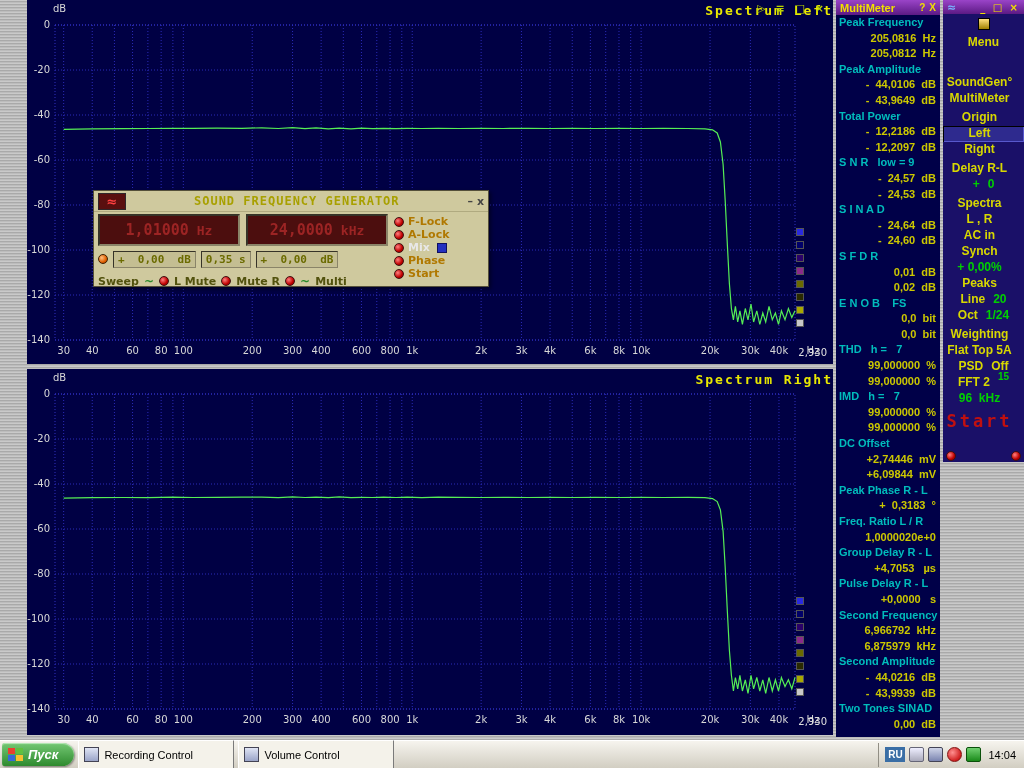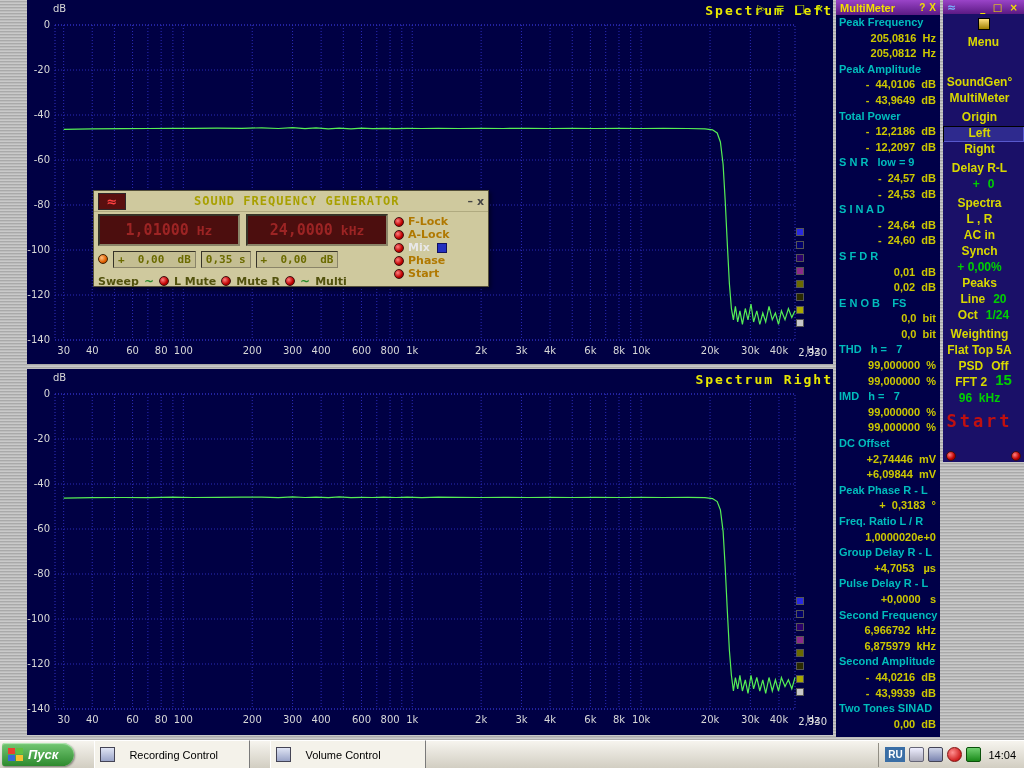--- a/index.html
+++ b/index.html
@@ -66,42 +66,42 @@
   .cp-appicon{color:#7ab0ff;font:bold 11px "DejaVu Sans",sans-serif;margin-right:auto;}
   .cp-winbtns{color:#f0e000;font:bold 10px "DejaVu Sans",sans-serif;letter-spacing:2px;cursor:default;}
   .cp-menu{display:flex;align-items:center;gap:5px;padding:4px 5px 0;margin-bottom:26px;
            color:#d8d800;font:bold 12px "Liberation Sans",sans-serif;cursor:default;flex-direction:column;}
   .cp-menuicon{width:10px;height:10px;background:linear-gradient(#ffe080,#a08000);border:1px solid #000;}
   .cp-item{height:16px;line-height:16px;display:flex;justify-content:center;gap:8px;
            font:bold 12px "Liberation Sans",sans-serif;color:#d8d800;white-space:pre;cursor:default;}
   .cp-item .cp-val{color:#00d000;}
   .cp-item.green .cp-text{color:#00d000;}
   .cp-item.yv .cp-val{color:#d8d800;}
-  .cp-item.fft .cp-val{font-size:15px;position:relative;top:-4px;}
+  .cp-item.fft .cp-val{font-size:10px;position:relative;top:-4px;}
   .cp-item.hdr{margin-top:3px;}
   .cp-item.sel{background:#2e2a8e;box-shadow:inset 1px 1px 0 #000,inset -1px -1px 0 #5858cc;}
   .cp-item.start{height:26px;line-height:26px;font:bold 17px "DejaVu Sans Mono",monospace;
                  letter-spacing:3px;color:#c01010;margin-top:4px;}
   .cp-leds{display:flex;justify-content:space-between;padding:14px 3px 0;}
 
   
   .taskbar{position:absolute;left:0;top:740px;width:1024px;height:28px;display:flex;align-items:center;
            background:linear-gradient(#f6f4ee,#d2cec2);border-top:1px solid #fff;box-sizing:border-box;}
   .start-btn{margin-left:2px;height:23px;padding:0 16px 0 6px;border-radius:3px 12px 12px 3px;
              background:linear-gradient(#74c874,#2e8a2e);color:#fff;font:bold italic 13px "Liberation Sans",sans-serif;
              display:flex;gap:5px;align-items:center;box-shadow:inset 0 1px 1px #b8e8b8,1px 1px 2px rgba(0,0,0,.4);cursor:default;}
   .flag{width:15px;height:13px;display:grid;grid-template-columns:1fr 1fr;grid-template-rows:1fr 1fr;gap:1px;}
   .flag i{display:block;}
   .flag i:nth-child(1){background:#e84030;}
   .flag i:nth-child(2){background:#60c040;}
   .flag i:nth-child(3){background:#3868d8;}
   .flag i:nth-child(4){background:#f8c030;}
-  .task-btn{margin-left:20px;width:156px;height:29px;background:#f4f2ea;
+  .task-btn{margin-left:4px;width:156px;height:29px;background:#f4f2ea;
             border:1px solid;border-color:#fff #7a7a7a #7a7a7a #fff;
-            display:flex;align-items:center;gap:14px;padding:0 5px;box-sizing:border-box;
+            display:flex;align-items:center;gap:5px;padding:0 5px;box-sizing:border-box;
             font:11px "Liberation Sans",sans-serif;color:#000;cursor:default;}
   .task-icon{width:13px;height:13px;background:linear-gradient(#dfe4f4,#9aa4c8);border:1px solid #445;flex:0 0 auto;}
   .task-label{overflow:hidden;white-space:nowrap;}
   .tb-spacer{flex:1;}
   .tray{display:flex;align-items:center;gap:4px;height:24px;padding:0 8px 0 6px;border-left:1px solid #918e84;}
   .lang{background:#3a6ea5;color:#fff;font:bold 10px "Liberation Sans",sans-serif;
         width:20px;height:15px;display:flex;align-items:center;justify-content:center;cursor:default;}
   .tray-ico{width:13px;height:13px;display:inline-block;border-radius:2px;cursor:default;}
   .tray-ico.i1{background:linear-gradient(#eef,#aab);border:1px solid #667;}
   .tray-ico.i2{background:linear-gradient(#cfd4e8,#7a84b0);border:1px solid #445;}

